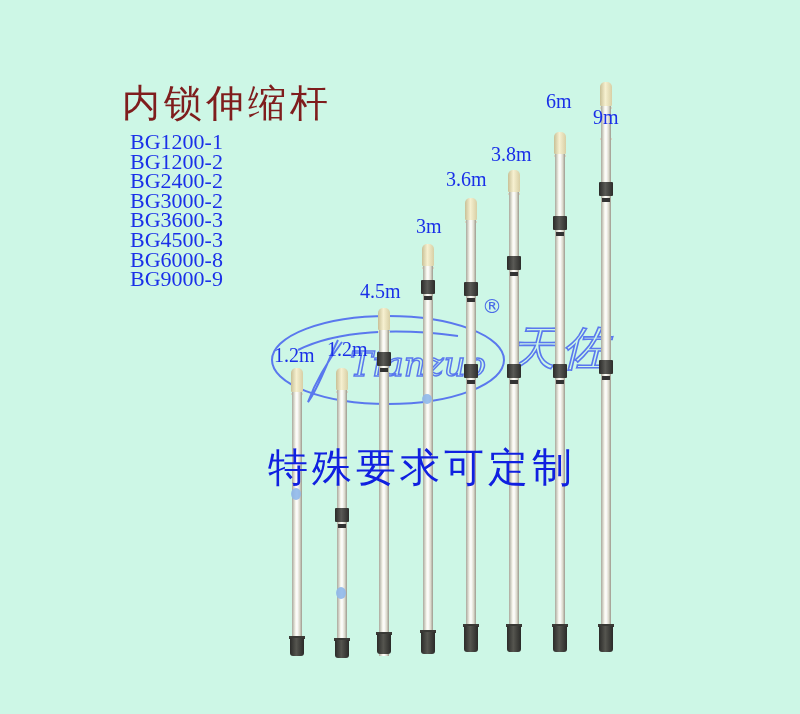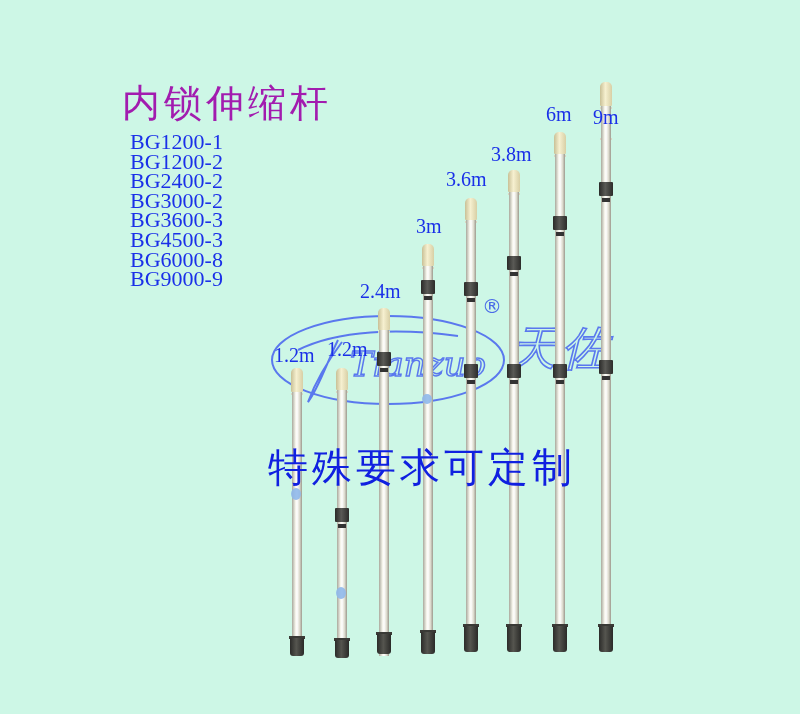--- a/index.html
+++ b/index.html
@@ -5,21 +5,21 @@
     html, body { margin: 0; padding: 0; }
     body {
       width: 800px; height: 714px;
       background: #cdf7e6;
       position: relative; overflow: hidden;
       font-family: "DejaVu Serif", serif;
     }
     .title {
       position: absolute; left: 122px; top: 78px;
       font-family: "DejaVu Sans", sans-serif;
-      font-size: 38px; color: #a21caf; letter-spacing: 4px;
+      font-size: 38px; color: #7f1d1d; letter-spacing: 4px;
       font-weight: normal; white-space: nowrap;
     }
     .models {
       position: absolute; left: 130px; top: 132px;
       font-family: "Liberation Serif", serif;
       font-size: 22px; line-height: 19.6px; color: #1a30e8;
       margin: 0; padding: 0; list-style: none;
     }
     .models li { margin: 0; padding: 0; white-space: nowrap; }
     .custom {
@@ -103,25 +103,25 @@
   <ellipse cx="120" cy="50" rx="116" ry="44" fill="none" stroke="#5a78ee" stroke-width="2"></ellipse>
   <path d="M30 40 C70 20 130 18 190 26" fill="none" stroke="#5a78ee" stroke-width="2"></path>
   <path d="M70 30 C60 50 50 80 40 92 C48 70 62 48 74 32" fill="none" stroke="#5a78ee" stroke-width="2"></path>
   <text x="82" y="66" font-family="DejaVu Serif, serif" font-style="italic" font-size="34" fill="none" stroke="#5a78ee" stroke-width="1.5">Tianzuo</text>
 </svg>
 <div class="logo-reg">®</div>
 <div class="logo-cn">天佐</div>
 
 <div class="len-label" style="left:274px; top:344px;">1.2m</div>
 <div class="len-label" style="left:327px; top:338px;">1.2m</div>
-<div class="len-label" style="left:360px; top:280px;">2.4m</div>
+<div class="len-label" style="left:360px; top:280px;">4.5m</div>
 <div class="len-label" style="left:416px; top:215px;">3m</div>
 <div class="len-label" style="left:446px; top:168px;">3.6m</div>
 <div class="len-label" style="left:491px; top:143px;">3.8m</div>
-<div class="len-label" style="left:546px; top:103px;">6m</div>
+<div class="len-label" style="left:546px; top:90px;">6m</div>
 <div class="len-label" style="left:593px; top:62px;margin-top:44px;">9m</div>
 
 <div class="pole" style="left:292px; top:368px;">
   <div class="tip" style="top:0; height:24px;"></div>
   <div class="ring" style="top:25px;"></div>
   <div class="tube" style="top:24px; height:246px;"></div>
   <div class="dot" style="top:120px;"></div>
   <div class="grip-lip" style="top:268px;"></div>
   <div class="grip" style="top:270px; height:18px;"></div>
 </div>

